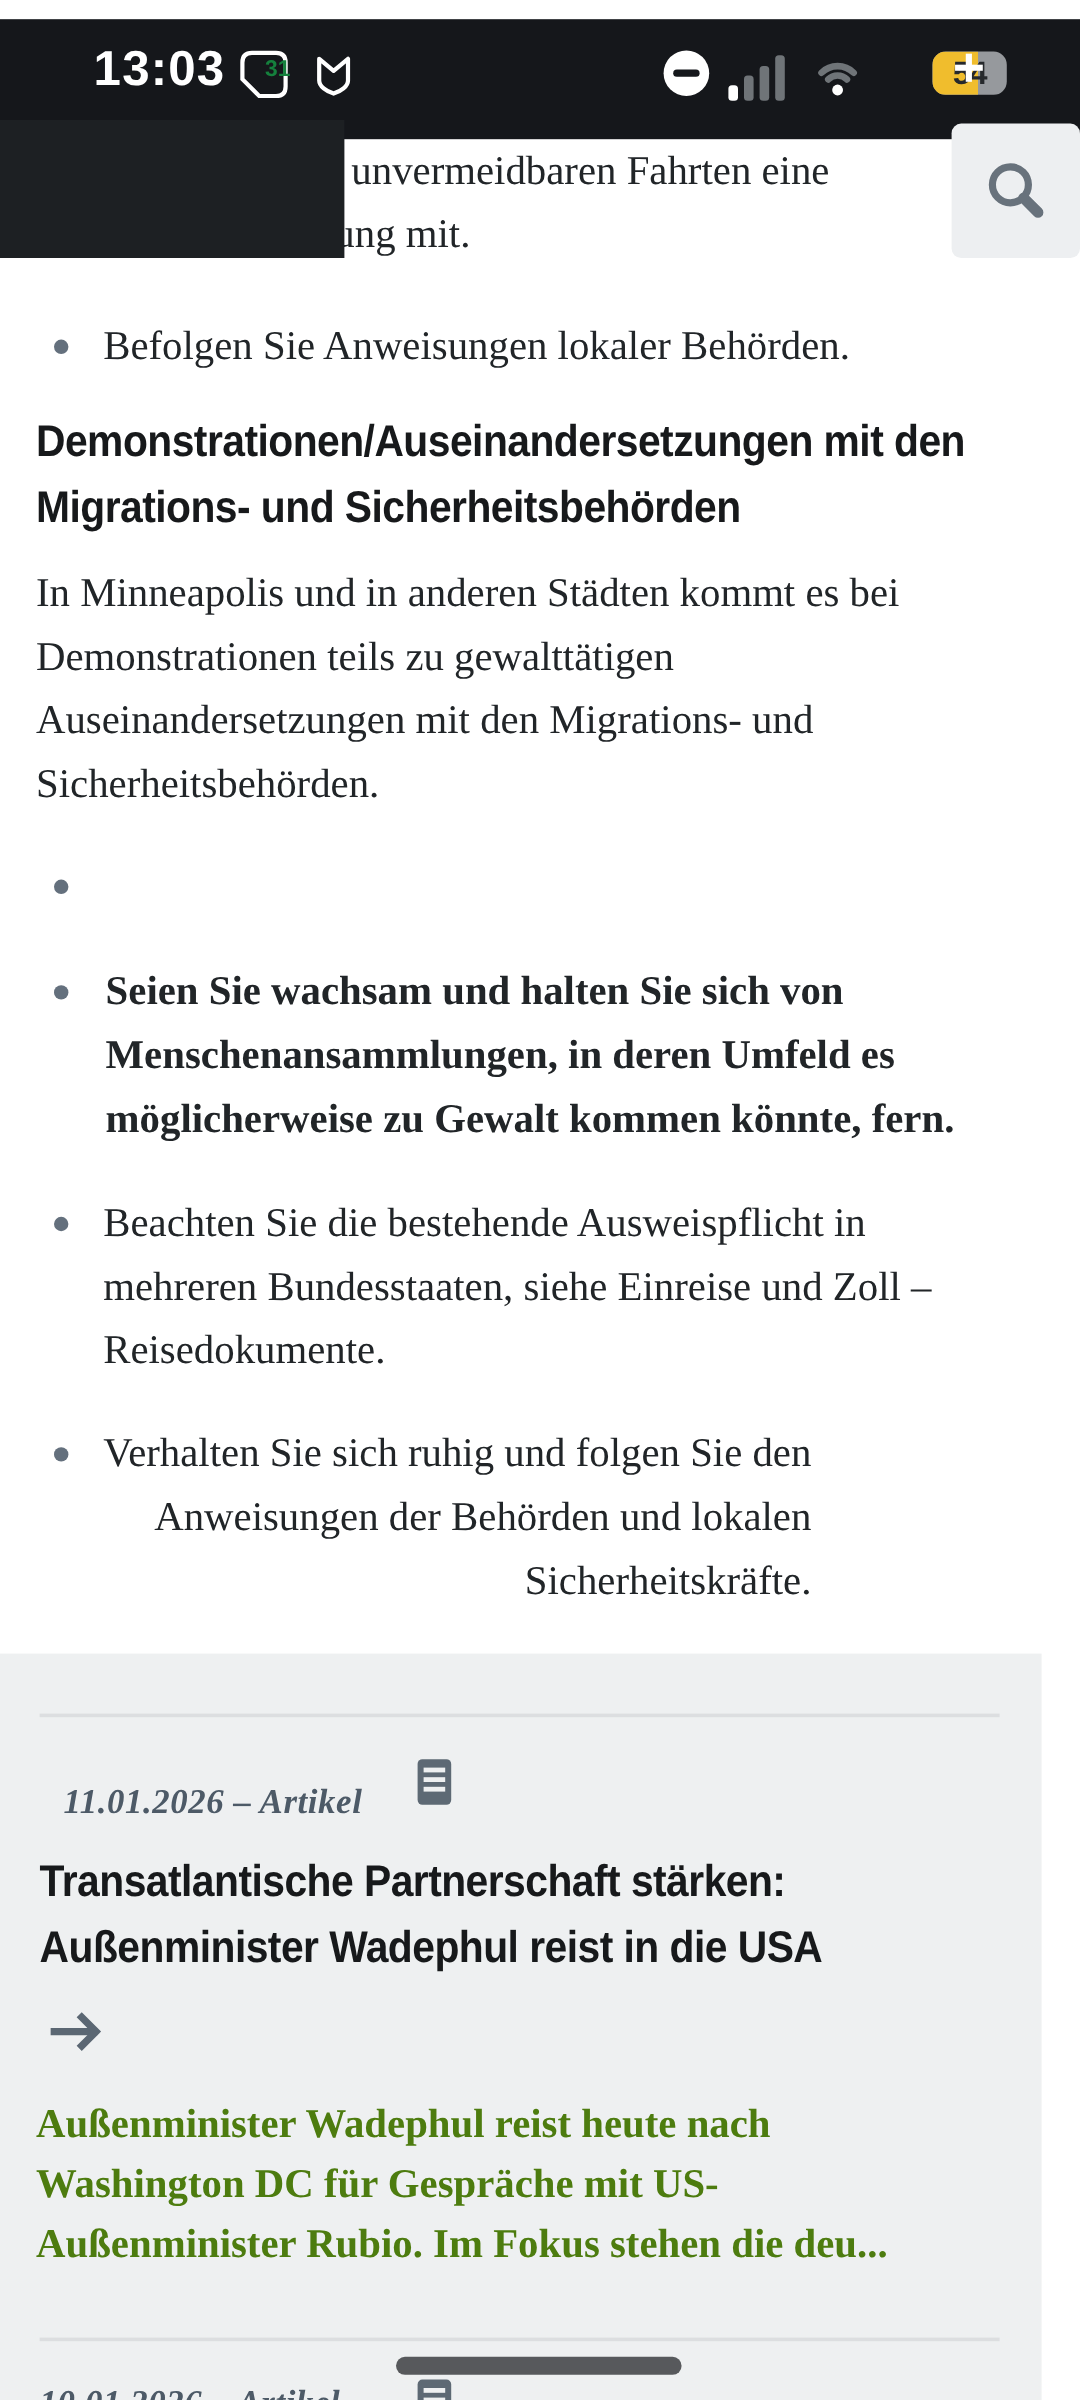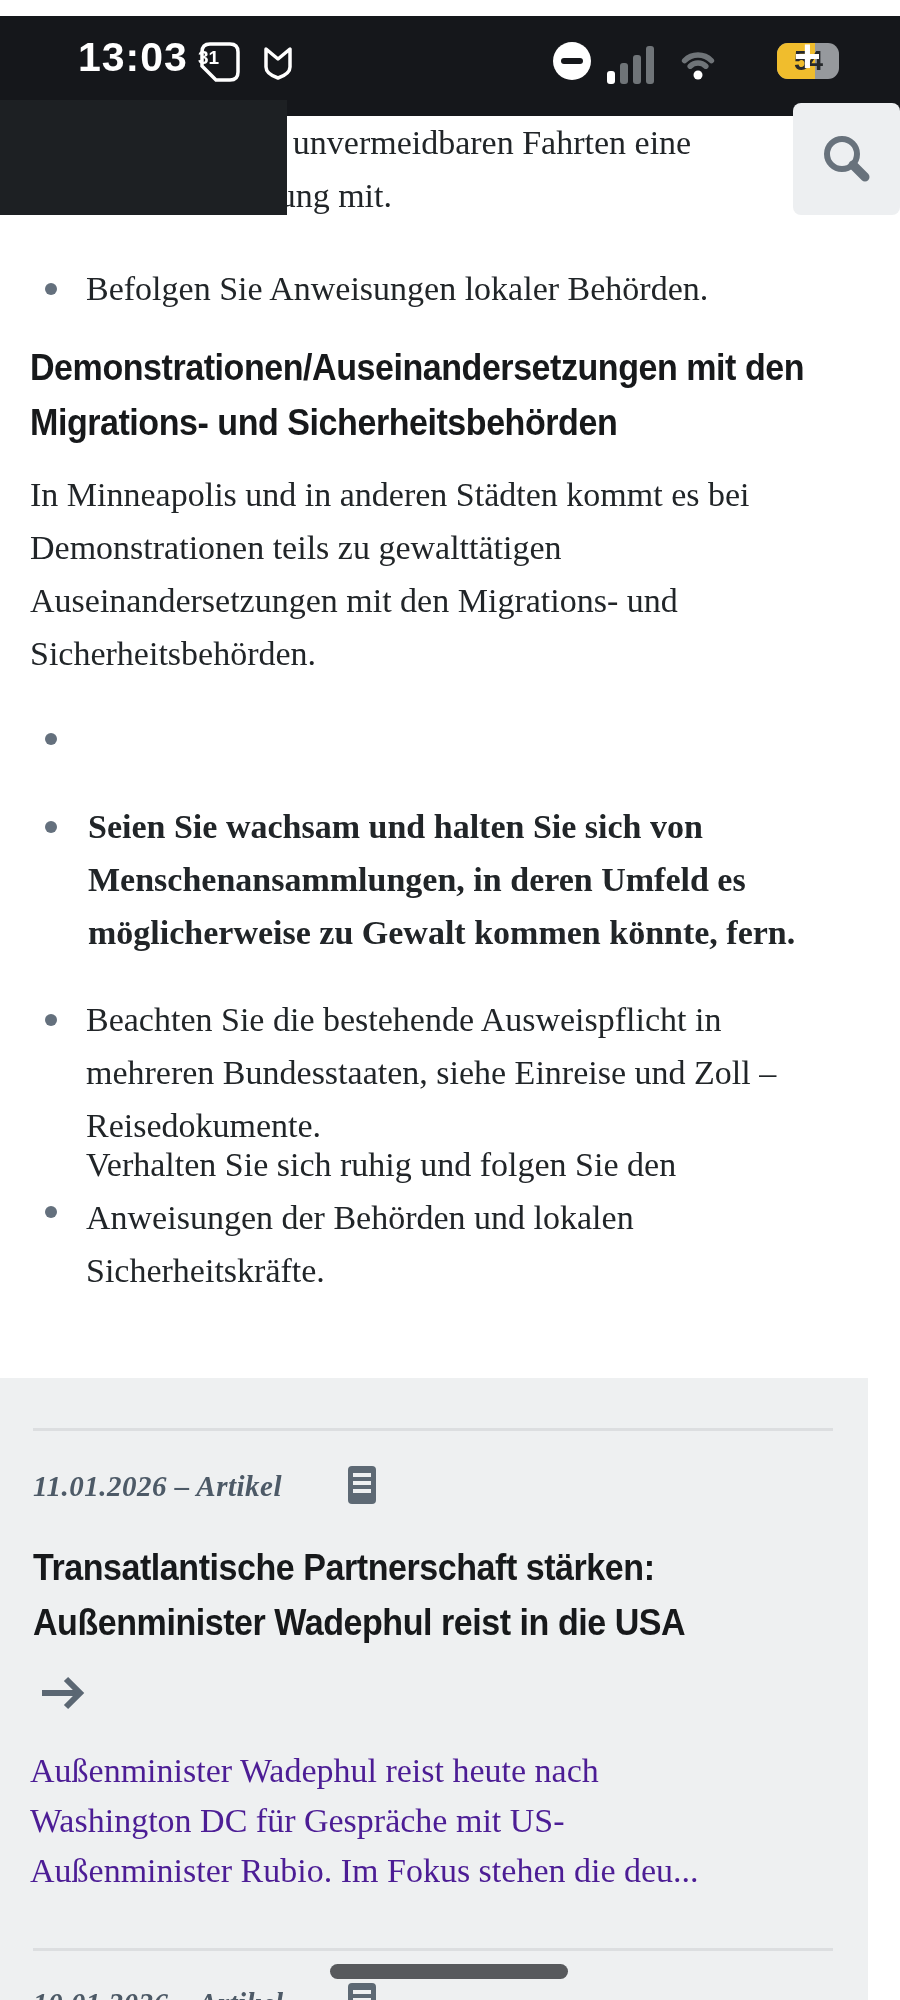--- a/index.html
+++ b/index.html
@@ -3,21 +3,21 @@
 <meta charset="utf-8">
 <style>
   html,body{margin:0;padding:0;background:#ffffff;}
   .screen{position:relative;width:900px;height:2000px;background:#ffffff;overflow:hidden;
           font-family:"Liberation Sans",sans-serif;}
 
   
   .status-bar{position:absolute;left:0;top:16px;width:900px;height:100px;background:#15171b;}
   .sb-time{position:absolute;left:78px;top:18px;font-size:41px;font-weight:700;color:#ffffff;letter-spacing:1px;}
   .sb-cal{position:absolute;left:198px;top:24px;width:44px;height:44px;}
-  .sb-cal-num{position:absolute;left:0;top:7px;width:44px;text-align:left;font-size:19px;font-weight:700;color:#ffffff;}
+  .sb-cal-num{position:absolute;left:0;top:7px;width:44px;text-align:right;font-size:19px;font-weight:700;color:#15803d;}
   .sb-shield{position:absolute;left:262px;top:29px;}
   .sb-dnd{position:absolute;left:553px;top:26px;width:38px;height:38px;border-radius:50%;background:#ffffff;}
   .sb-dnd::after{content:"";position:absolute;left:8px;top:16px;width:22px;height:6px;border-radius:3px;background:#15171b;}
   .sb-signal{position:absolute;left:607px;top:28px;width:52px;height:40px;}
   .sb-signal i{position:absolute;bottom:0;width:8px;border-radius:3px;background:#6f7478;display:block;}
   .sb-signal i.b1{left:0;height:13px;background:#ffffff;}
   .sb-signal i.b2{left:13px;height:21px;}
   .sb-signal i.b3{left:26px;height:29px;}
   .sb-signal i.b4{left:39px;height:38px;}
   .sb-wifi{position:absolute;left:675px;top:27px;}
@@ -50,21 +50,21 @@
   
   .card{position:absolute;left:0;top:1378px;width:868px;height:622px;background:#eef0f1;}
   .divider{position:absolute;left:33px;width:800px;height:3px;background:#dcdee0;}
   .date-text{position:absolute;left:33px;font-family:"Liberation Serif",serif;font-style:italic;font-weight:700;
              font-size:29px;color:#4d5a67;letter-spacing:0.5px;white-space:pre;}
   .article-icon{position:absolute;left:348px;width:28px;height:38px;border-radius:4px;background:#5d6974;}
   .article-icon i{position:absolute;left:5px;width:18px;height:4px;background:#eef0f1;display:block;}
   .article-icon .a1{top:7px;}.article-icon .a2{top:15px;}.article-icon .a3{top:23px;}
   .card-title{left:33px;}
   .card-teaser{position:absolute;left:30px;font-family:"Liberation Serif","DejaVu Serif",serif;
-               font-size:34px;line-height:50px;color:#4c1d95;white-space:pre;}
+               font-size:34px;line-height:50px;color:#4d7c0f;white-space:pre;font-weight:bold;}
   .arrow-btn{position:absolute;left:42px;}
 
   .gesture-pill{position:absolute;left:330px;top:1964px;width:238px;height:15px;border-radius:8px;background:#57595c;z-index:8;}
 </style>
 </head>
 <body>
 
 <div class="screen">
 
   <div class="status-bar">
@@ -141,28 +141,28 @@
   <div class="serif abs" style="left:88px;top:800px;font-weight:bold;">Seien Sie wachsam und halten Sie sich von
 Menschenansammlungen, in deren Umfeld es
 möglicherweise zu Gewalt kommen könnte, fern.</div>
 
   <div class="dot" style="top:1014px;"></div>
   <div class="serif abs" style="left:86px;top:993px;">Beachten Sie die bestehende Ausweispflicht in
 mehreren Bundesstaaten, siehe Einreise und Zoll –
 Reisedokumente.</div>
 
   <div class="dot" style="top:1206px;"></div>
-  <div class="serif abs" style="left:86px;top:1138px;">Verhalten Sie sich ruhig und folgen Sie den
+  <div class="serif abs" style="left:86px;top:1185px;text-align:right;">Verhalten Sie sich ruhig und folgen Sie den
 Anweisungen der Behörden und lokalen
 Sicherheitskräfte.</div>
 
   <div class="card">
     <div class="divider" style="top:50px;"></div>
 
-    <div class="date-text" style="top:92px;">11.01.2026 – Artikel</div>
+    <div class="date-text" style="top:108px;margin-left:20px;">11.01.2026 – Artikel</div>
     <div class="article-icon" style="top:88px;">
       <i class="a1"></i>
         <i class="a2"></i>
         <i class="a3"></i>
     </div>
 
     <div class="h2 card-title" style="top:162px;left:33px;">Transatlantische Partnerschaft stärken:
 Außenminister Wadephul reist in die USA</div>
 
     <div class="arrow-btn" style="top:294px;">

